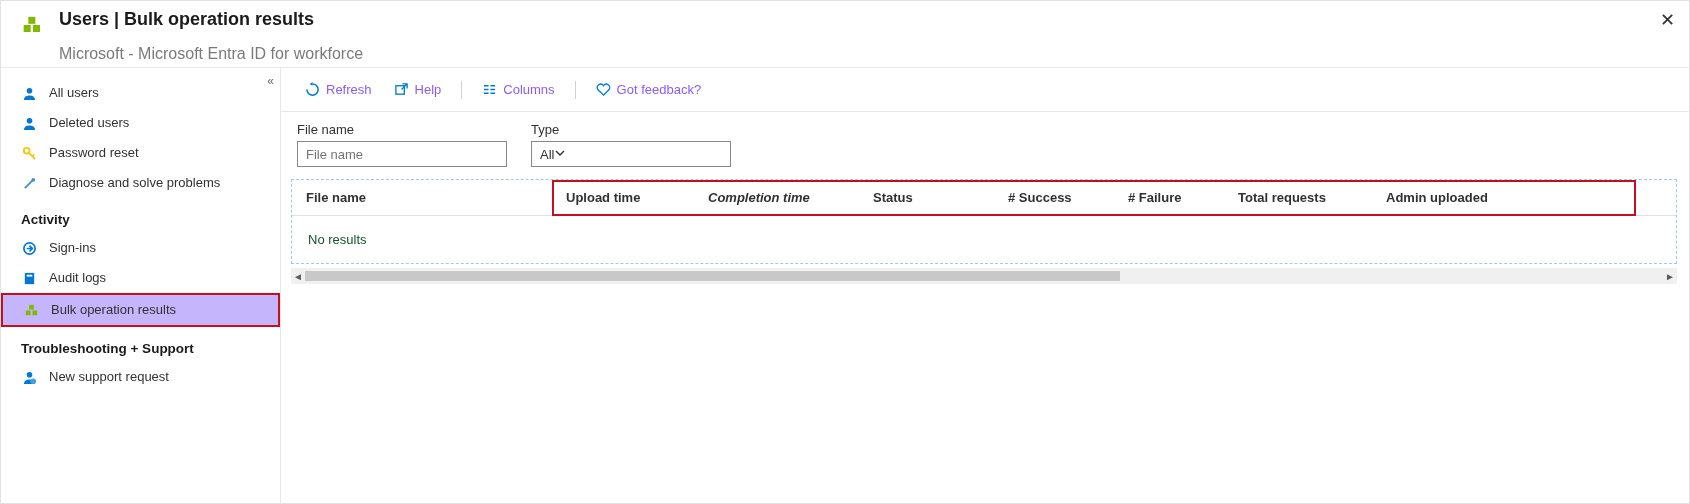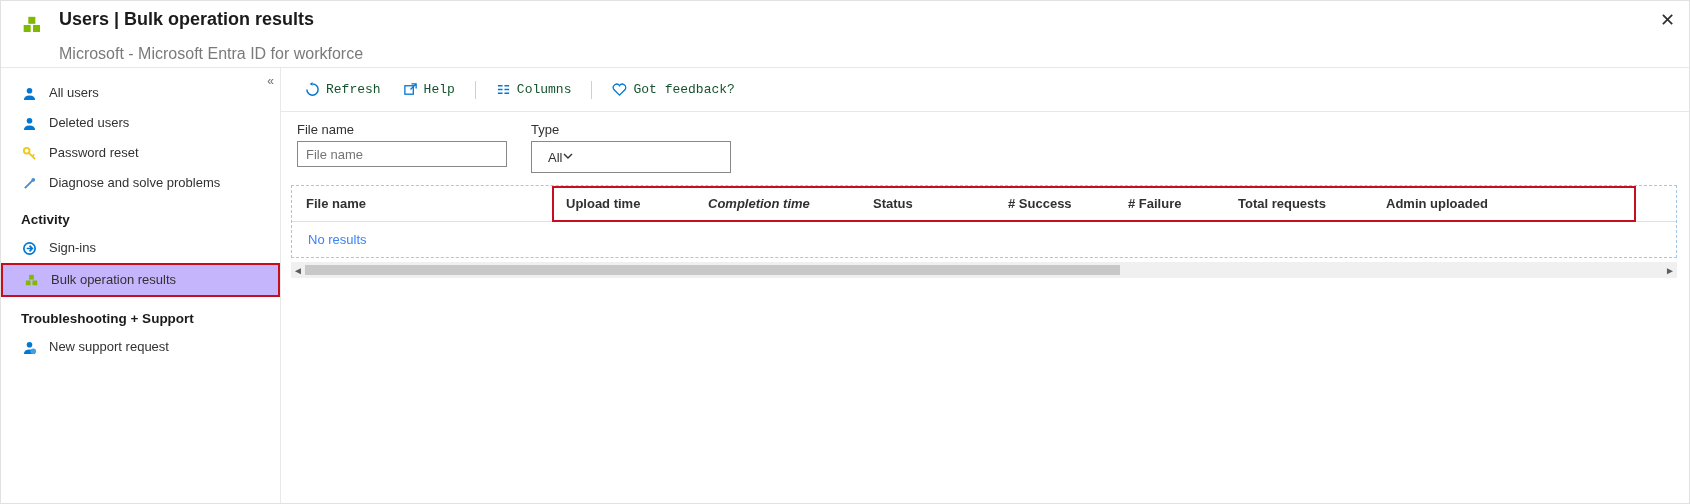--- a/index.html
+++ b/index.html
@@ -99,24 +99,23 @@
       align-items: center;
       padding: 10px 16px;
       gap: 6px;
       border-bottom: 1px solid #e8e8e8;
     }
     .tool-btn {
       display: inline-flex;
       align-items: center;
       gap: 6px;
       padding: 4px 8px;
-      color: #14532d;
+      color: #8b5cf6;
       cursor: pointer;
       font-size: 13px;
-      font-family: Liberation Mono, monospace;
     }
     .tool-sep {
       width: 1px;
       height: 18px;
       background: #d0d0d0;
       margin: 0 6px;
     }
     .tool-icon {
       width: 15px;
       height: 15px;
@@ -134,23 +133,23 @@
     .filter-input {
       width: 210px;
       height: 26px;
       border: 1px solid #8a8886;
       padding: 0 8px;
       font-size: 13px;
       font-family: inherit;
     }
     .filter-select {
       width: 200px;
-      height: 32px;
+      height: 26px;
       border: 1px solid #8a8886;
-      padding: 0 16px;
+      padding: 0 8px;
       font-size: 13px;
       display: flex;
       align-items: center;
       cursor: pointer;
     }
     .table-wrap {
       margin: 4px 12px 0 10px;
       border: 1px dashed #a0c8e8;
     }
     .table-header {
@@ -174,23 +173,23 @@
     .red-overlay {
       position: absolute;
       border: 2px solid #c50f1f;
       top: 0;
       left: 260px;
       right: 40px;
       height: 36px;
       pointer-events: none;
     }
     .no-results {
-      padding: 10px 16px;
-      font-size: 13px;
-      color: #3b82f6;
+      padding: 16px 16px;
+      font-size: 13px;
+      color: #14532d;
     }
     .scroll-strip {
       height: 16px;
       background: #f0f0f0;
       display: flex;
       align-items: center;
       margin: 4px 12px 0 10px;
     }
     .scroll-arrow {
       width: 14px;
@@ -267,20 +266,29 @@
 
     <div class="side-item">
       <span class="side-icon">
           <svg viewBox="0 0 16 16" width="15" height="15">
             <circle cx="8" cy="8" r="6" fill="none" stroke="#0078d4" stroke-width="1.8"></circle>
             <path d="M5 8 L11 8 M8 5 L11 8 L8 11" fill="none" stroke="#0078d4" stroke-width="1.8"></path>
           </svg>
         </span>
       <span>Sign-ins</span>
     </div>
+    <div class="side-item">
+      <span class="side-icon">
+          <svg viewBox="0 0 16 16" width="15" height="15">
+            <rect x="3" y="2" width="10" height="12" fill="#0078d4"></rect>
+            <rect x="5" y="4" width="6" height="2" fill="#fff"></rect>
+          </svg>
+        </span>
+      <span>Audit logs</span>
+    </div>
     <div class="side-item selected">
       <span class="side-icon">
           <svg viewBox="0 0 16 16" width="15" height="15">
             <g fill="#7fba00">
               <rect x="2" y="8" width="5" height="5"></rect>
               <rect x="9" y="8" width="5" height="5"></rect>
               <rect x="5.5" y="2" width="5" height="5"></rect>
             </g>
           </svg>
         </span>

